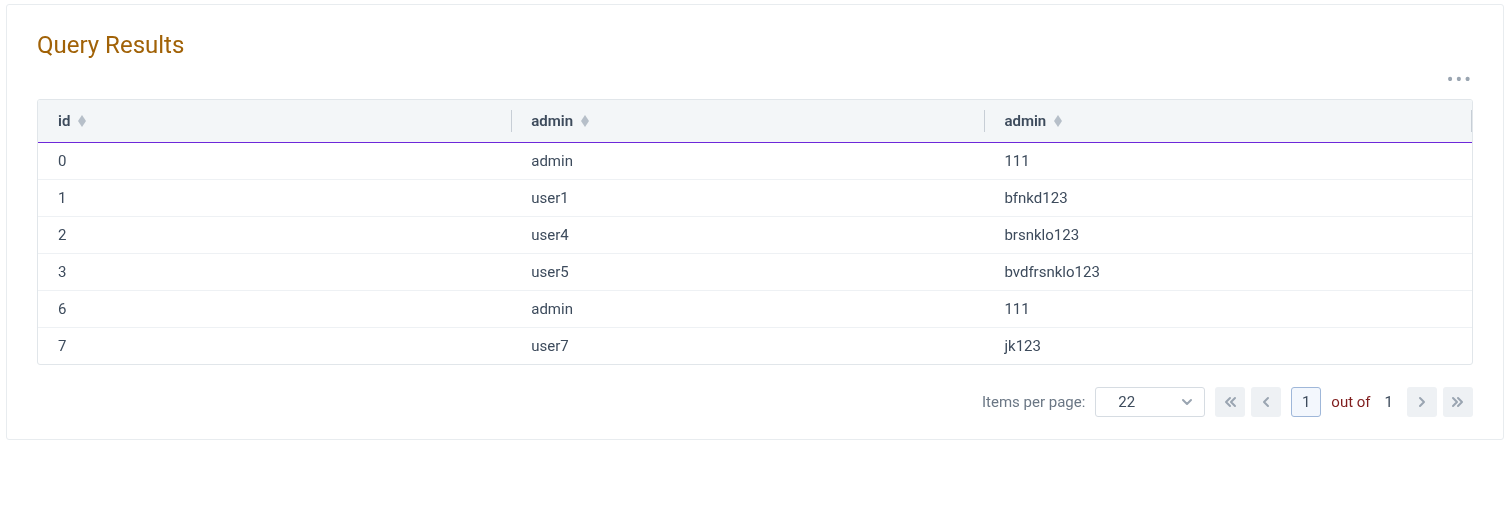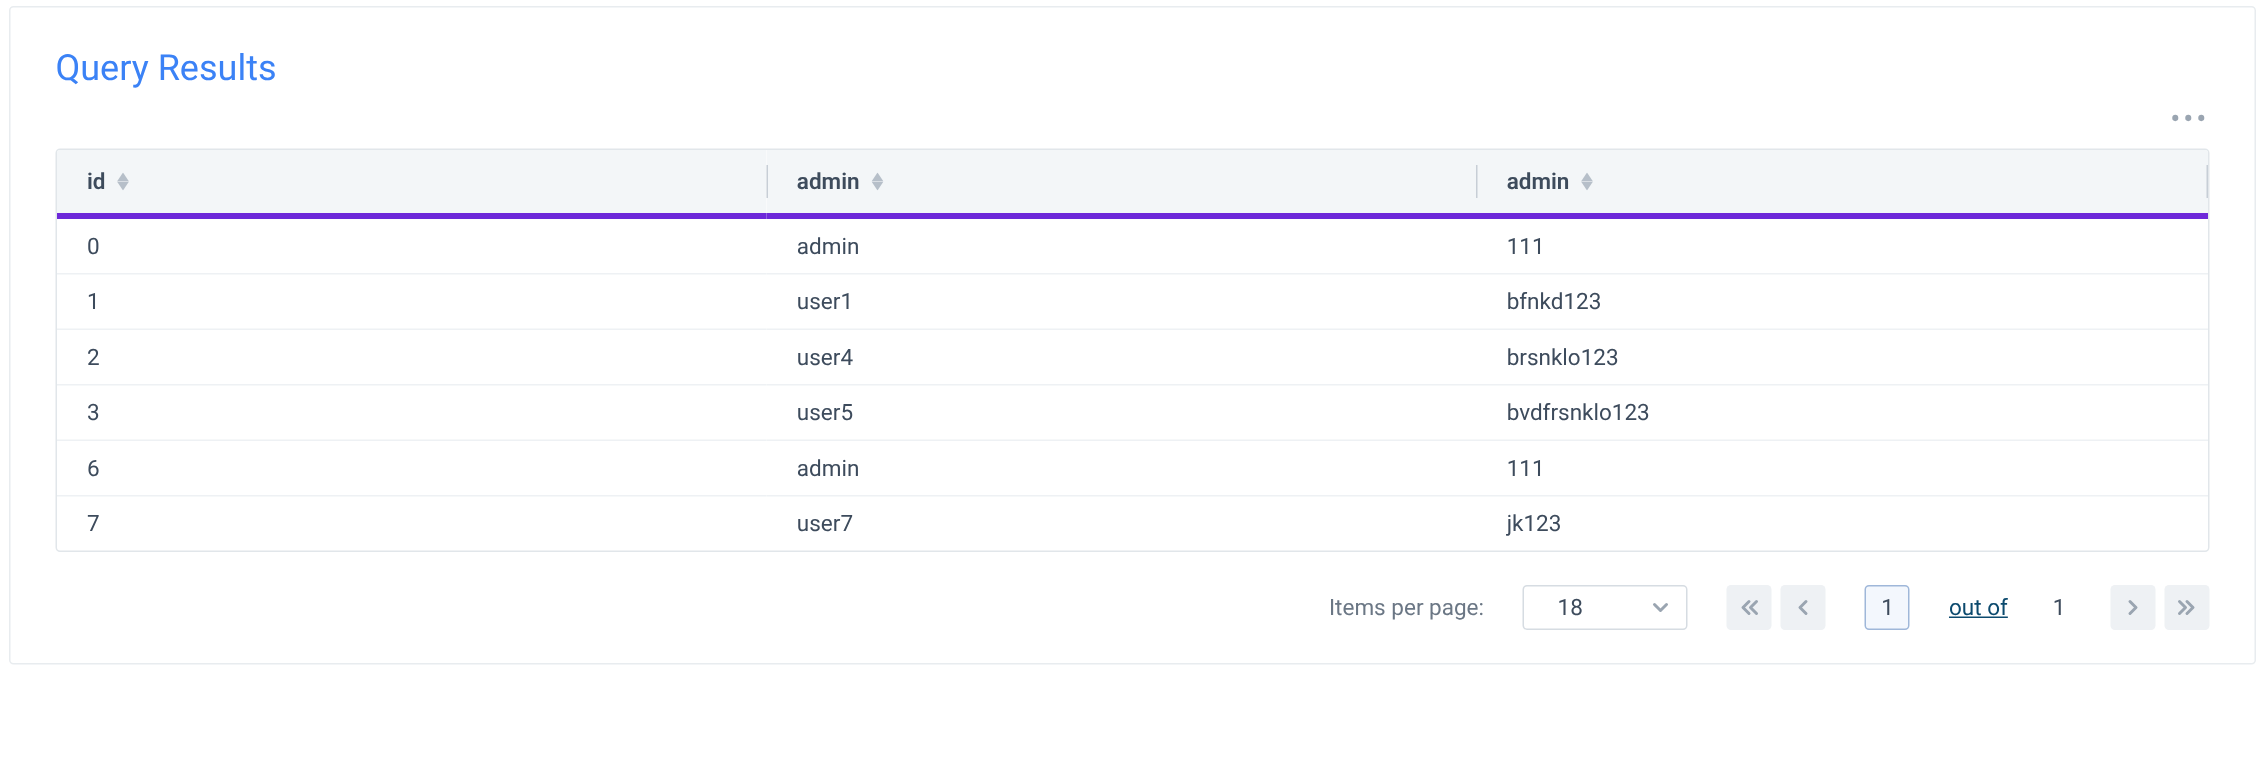--- a/index.html
+++ b/index.html
@@ -13,21 +13,21 @@
   .panel {
     border: 1px solid #e8ecef;
     border-radius: 3px;
     margin: 4px 6px 6px 6px;
     background: #ffffff;
     padding-bottom: 22px;
   }
   .panel-title {
     font-size: 24px;
     font-weight: 400;
-    color: #3b82f6;
+    color: #a16207;
     padding: 26px 0 0 30px;
   }
   .more-row {
     display: flex;
     justify-content: flex-end;
     padding-right: 30px;
     margin-top: 10px;
     margin-bottom: 10px;
   }
   .more-dots {
@@ -50,21 +50,21 @@
   }
   thead tr {
     background: #f3f6f8;
   }
   th {
     text-align: left;
     font-weight: 600;
     color: #3d4b5c;
     padding: 12px 20px;
     position: relative;
-    border-bottom: 4px solid #6d28d9;
+    border-bottom: 1px solid #6d28d9;
   }
   th .th-sep {
     position: absolute;
     left: 0;
     top: 10px;
     bottom: 10px;
     width: 1px;
     background: #c7ced6;
   }
   th.last-sep::after {
@@ -90,21 +90,21 @@
   td {
     padding: 9px 20px;
     color: #3d4b5c;
     border-top: 1px solid #eef1f4;
   }
   tbody tr:first-child td { border-top: none; }
   .pagination {
     display: flex;
     align-items: center;
     justify-content: flex-end;
-    gap: 26px;
+    gap: 10px;
     margin: 22px 30px 0 0;
     font-size: 15px;
     color: #6b7785;
   }
   .ipp-select {
     display: inline-flex;
     align-items: center;
     justify-content: space-between;
     border: 1px solid #d6dce2;
     border-radius: 3px;
@@ -136,21 +136,21 @@
     height: 30px;
     display: inline-flex;
     align-items: center;
     justify-content: center;
     border: 1px solid #9fb7d9;
     border-radius: 3px;
     background: #f3f7fd;
     color: #3d4b5c;
     padding: 0 6px;
   }
-  .outof { color: #0c4a6e; text-decoration: underline; }
+  .outof { color: #7f1d1d; }
   .total  { color: #3d4b5c; padding: 0 4px; }
 </style>
 </head>
 <body>
 
 <div class="panel">
 
   <h2 class="panel-title">Query Results</h2>
 
   <div class="more-row">
@@ -235,21 +235,21 @@
             <td>user7</td>
             <td>jk123</td>
           </tr>
         </tbody>
     </table>
   </div>
 
   <div class="pagination">
     <span>Items per page:</span>
     <span class="ipp-select">
-      <span>18</span>
+      <span>22</span>
       <svg width="14" height="14" viewBox="0 0 14 14">
           <path d="M3 5 L7 9 L11 5" stroke="currentColor" stroke-width="2" fill="none" stroke-linecap="round" stroke-linejoin="round"></path>
         </svg>
     </span>
 
     <span class="pg-group">
       <span class="pg-btn">
         <svg width="14" height="14" viewBox="0 0 14 14">
           <path d="M7 3 L3 7 L7 11" stroke="currentColor" stroke-width="2" fill="none" stroke-linecap="round" stroke-linejoin="round"></path>
           <path d="M12 3 L8 7 L12 11" stroke="currentColor" stroke-width="2" fill="none" stroke-linecap="round" stroke-linejoin="round"></path>

